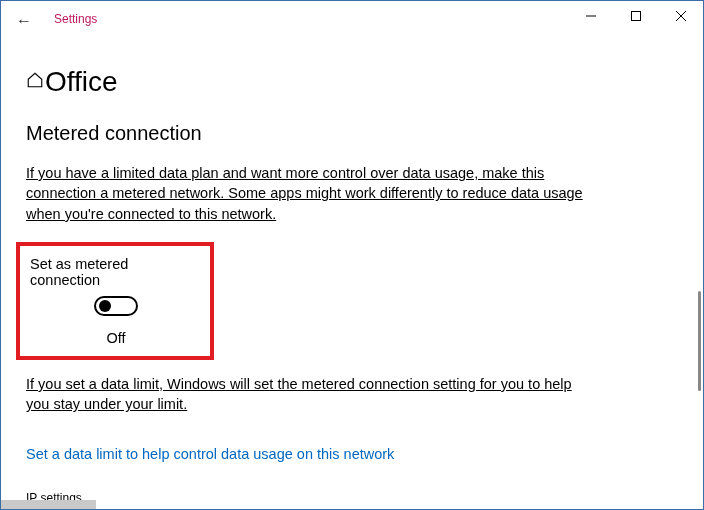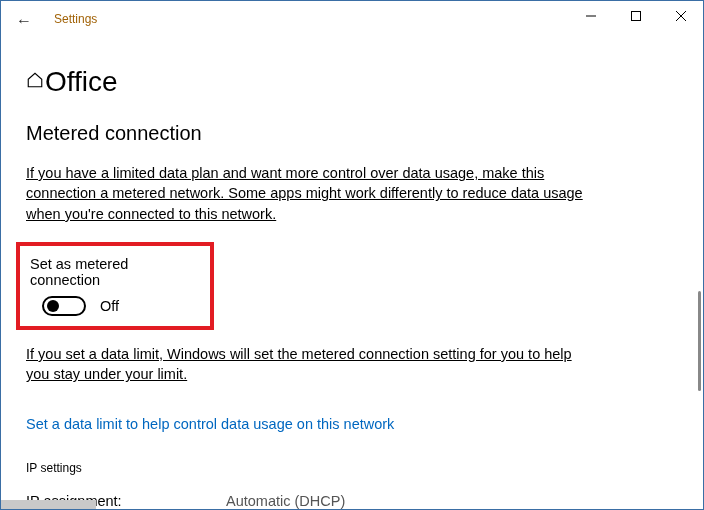--- a/index.html
+++ b/index.html
@@ -18,21 +18,21 @@
     }
     .titlebar {
       height: 35px;
       display: flex;
       align-items: center;
       padding-left: 15px;
       font-size: 12px;
       background: #fff;
     }
     .titlebar .back { margin-right: 22px; font-size: 16px; color: #333; cursor: pointer; }
-    .titlebar .title { color: #a16207; }
+    .titlebar .title { color: #be185d; }
     .window-controls {
       position: absolute;
       top: 0; right: 0;
       display: flex;
     }
     .window-controls .ctl {
       width: 45px; height: 30px;
       display: flex; align-items: center; justify-content: center;
       font-size: 10px; color: #000; cursor: pointer;
     }
@@ -50,21 +50,21 @@
     .section-title2 { font-size: 12px; font-weight: 400; margin-top: 28px; margin-bottom: 18px;}
     .desc { font-size: 14.5px; color: #000; line-height: 1.4; max-width: 560px; margin-bottom: 18px; text-decoration: underline;}
     .highlight-box {
       border: 4px solid #e21c23;
       padding: 10px 8px 10px 6px;
       width: 198px;
       margin-left: -10px;
       margin-bottom: 14px;
     }
     .toggle-label { font-size: 14.5px; margin-bottom: 8px; margin-left: 4px;}
-    .toggle-row { display: flex; align-items: center; gap: 14px; margin-left:16px;}
+    .toggle-row { display: flex; align-items: center; gap: 14px; margin-left:4px;flex-direction:column;}
     .toggle {
       width: 44px; height: 20px;
       border: 2px solid #000;
       border-radius: 12px;
       position: relative;
       cursor: pointer;
       background: #fff;
     }
     .toggle .knob {
       width: 12px; height: 12px;

